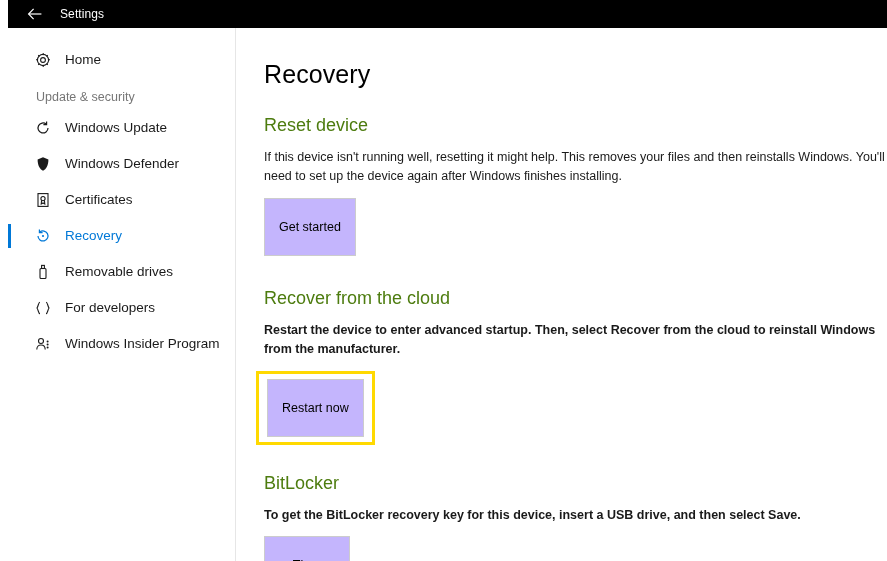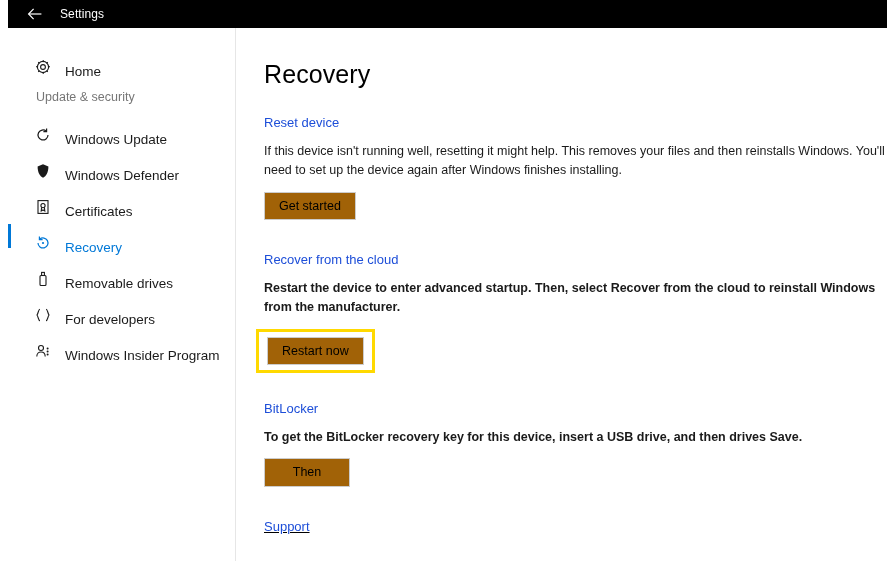--- a/index.html
+++ b/index.html
@@ -53,21 +53,21 @@
   
   .sidebar {
     width: 228px;
     background: #ffffff;
     padding-top: 14px;
     position: relative;
     flex: 0 0 228px;
   }
   .nav-item {
     display: flex;
-    align-items: flex-end;
+    align-items: center;
     height: 36px;
     padding-left: 24px;
     position: relative;
     color: #1a1a1a;
     font-size: 13.5px;
   }
   .nav-item .ic {
     width: 22px;
     height: 22px;
     display: flex;
@@ -107,45 +107,45 @@
     overflow: hidden;
   }
   h1.page-title {
     font-size: 25px;
     font-weight: normal;
     color: #000000;
     margin: 0 0 26px 0;
     letter-spacing: 0.1px;
   }
   h2.section-title {
-    font-size: 13px;
+    font-size: 18px;
     font-weight: normal;
-    color: #1d4ed8;
+    color: #4d7c0f;
     margin: 0 0 12px 0;
   }
   .sect { margin-bottom: 26px; }
   .sect.recover { margin-top: 32px; }
   .sect.bitlocker { margin-top: 28px; }
   .sect.support { margin-top: 32px; text-decoration: underline; }
   p.desc {
     font-size: 12.5px;
     color: #1a1a1a;
     line-height: 1.55;
     margin: 0 0 11px 0;
     max-width: 640px;
   }
   p.desc.wide { max-width: 900px; font-weight: bold; }
   .btn {
     display: inline-block;
-    background: #a16207;
+    background: #c4b5fd;
     border: 1px solid #cccccc;
     color: #000000;
     font-size: 12.5px;
     font-family: "Liberation Sans", sans-serif;
-    padding: 5px 14px;
+    padding: 20px 14px;
     min-width: 86px;
     text-align: center;
     line-height: 1.3;
   }
   .highlight-wrap {
     display: inline-block;
     border: 3px solid #ffd900;
     padding: 5px 8px;
     margin-left: -8px;
   }
@@ -271,21 +271,21 @@
       <div class="sect recover">
         <h2 class="section-title">Recover from the cloud</h2>
         <p class="desc wide">Restart the device to enter advanced startup. Then, select Recover from the cloud to reinstall Windows from the manufacturer.</p>
         <span class="highlight-wrap">
           <button class="btn">Restart now</button>
         </span>
       </div>
 
       <div class="sect bitlocker">
         <h2 class="section-title">BitLocker</h2>
-        <p class="desc wide">To get the BitLocker recovery key for this device, insert a USB drive, and then drives Save.</p>
+        <p class="desc wide">To get the BitLocker recovery key for this device, insert a USB drive, and then select Save.</p>
         <button class="btn">Then</button>
       </div>
 
       <div class="sect support">
         <h2 class="section-title">Support</h2>
 
       </div>
     </div>
 
   </div>

